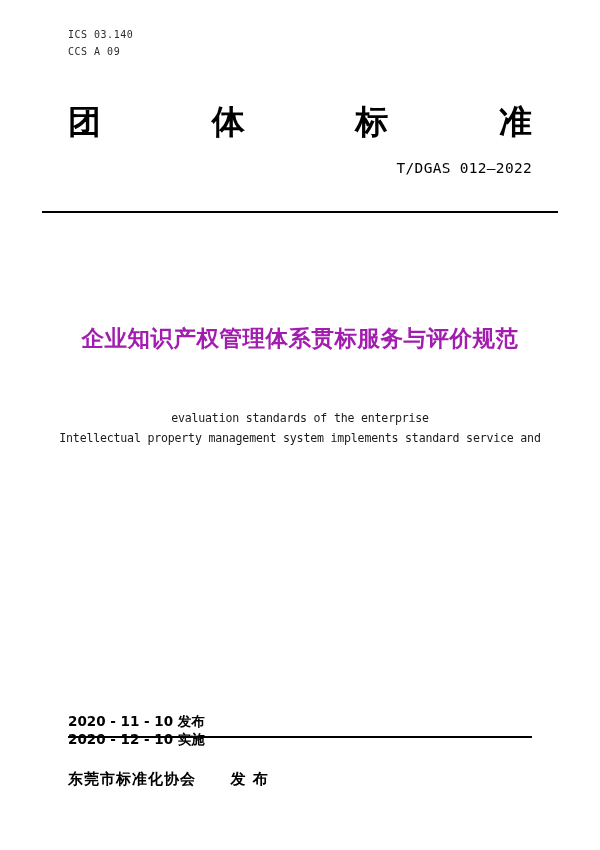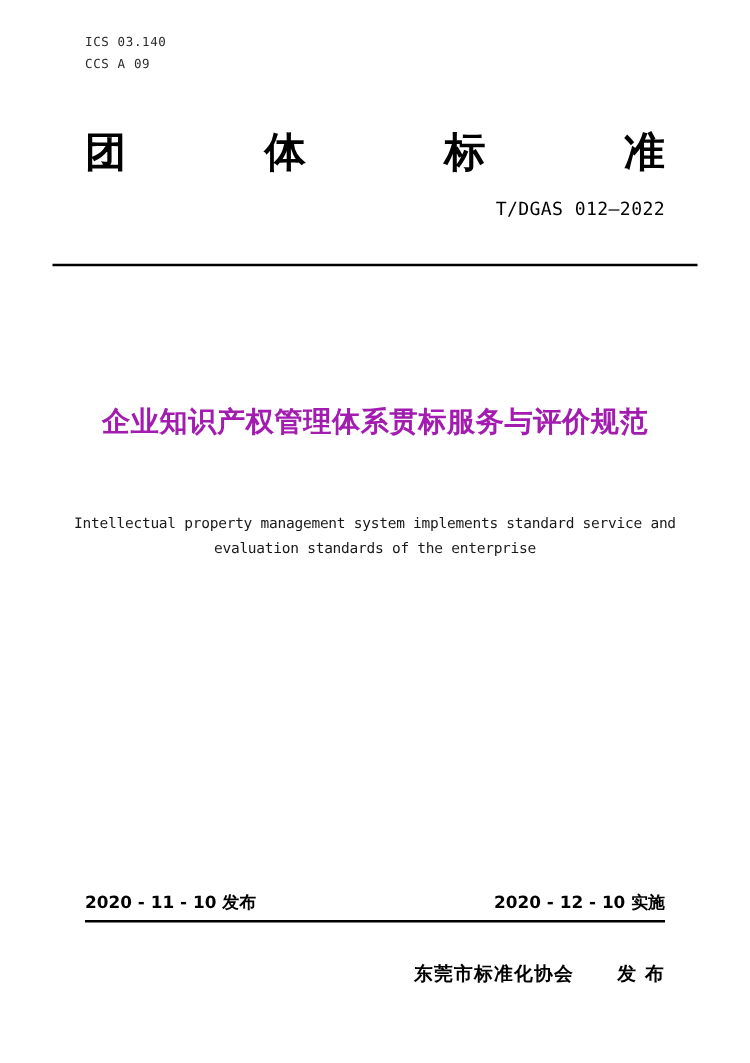--- a/index.html
+++ b/index.html
@@ -104,35 +104,36 @@
     position: absolute;
     top: 713px;
     left: 68px;
     width: 464px;
     display: flex;
     justify-content: space-between;
     font-family: "DejaVu Sans", sans-serif;
     font-size: 13.5px;
     font-weight: bold;
     color: #000;
+    flex-direction: column;
   }
   .rule-bottom {
     position: absolute;
     top: 736px;
     left: 68px;
     width: 464px;
     height: 2px;
     background: #000;
   }
   .publisher {
     position: absolute;
     top: 770px;
     left: 68px;
     width: 464px;
-    text-align: right;
+    text-align: left;
     font-family: "DejaVu Sans", sans-serif;
     font-size: 15px;
     font-weight: bold;
     letter-spacing: 1px;
     color: #000;
   }
   .publisher .gap { display: inline-block; width: 22px; }
 </style>
 </head>
 <body>
@@ -151,22 +152,22 @@
     <span>准</span>
   </div>
 
   <div class="stdno">T/DGAS 012—2022</div>
 
   <div class="rule-top"></div>
 
   <div class="doc-title">企业知识产权管理体系贯标服务与评价规范</div>
 
   <div class="doc-title-en">
+    <div>evaluation standards of the enterprise</div>
     <div>Intellectual property management system implements standard service and</div>
-    <div>evaluation standards of the enterprise</div>
   </div>
 
   <div class="dates">
     <span>2020 - 11 - 10 发布</span>
     <span>2020 - 12 - 10 实施</span>
   </div>
   <div class="rule-bottom"></div>
 
   <div class="publisher">
     <span>东莞市标准化协会</span>

